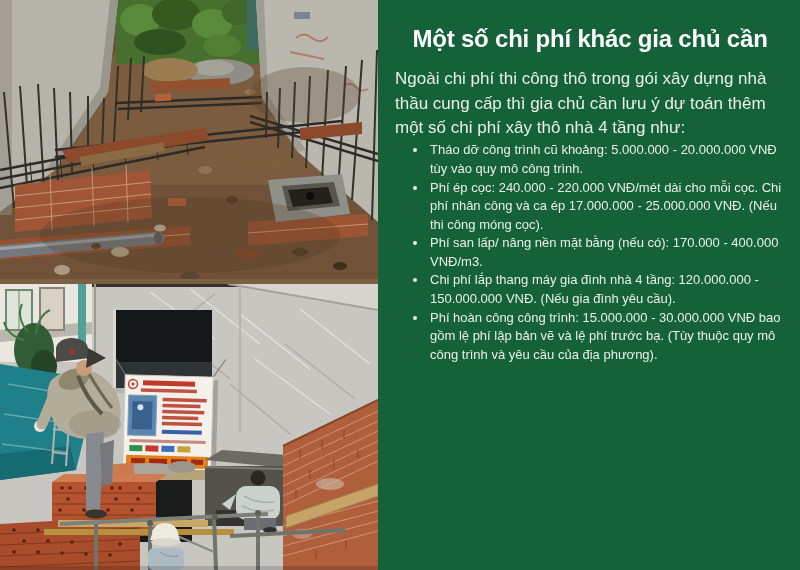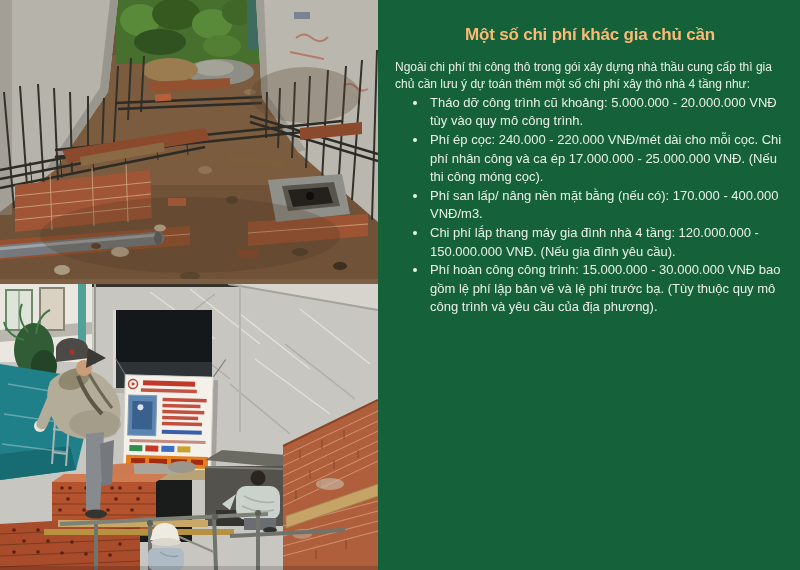--- a/index.html
+++ b/index.html
@@ -9,24 +9,24 @@
   }
   .photos { width:378px; height:570px; flex:none; display:flex; flex-direction:column; background:#555; }
   .photos svg { display:block; }
   .panel {
     flex:1; height:570px; box-sizing:border-box;
     background:#15613a; color:#e9f1e7;
     padding:21px 15px 0 17px;
   }
   .title {
     margin:3px 0 13px 0; text-align:center;
-    color:#fdba74; font-weight:bold;
-    font-size:17px; line-height:1.27; letter-spacing:-0.2px;
+    color:#ffffff; font-weight:bold;
+    font-size:24px; line-height:1.27; letter-spacing:-0.2px;
   }
-  .intro { margin:0; font-size:12px; line-height:1.43; }
+  .intro { margin:0; font-size:17px; line-height:1.43; }
   .cost-list {
     margin:1px 0 0 0; padding:0 0 0 33px;
     font-size:13px; line-height:1.43; list-style:disc outside;
   }
   .cost-list li { padding-left:2px; }
 </style>
 </head>
 <body>
 
 <div class="poster">

